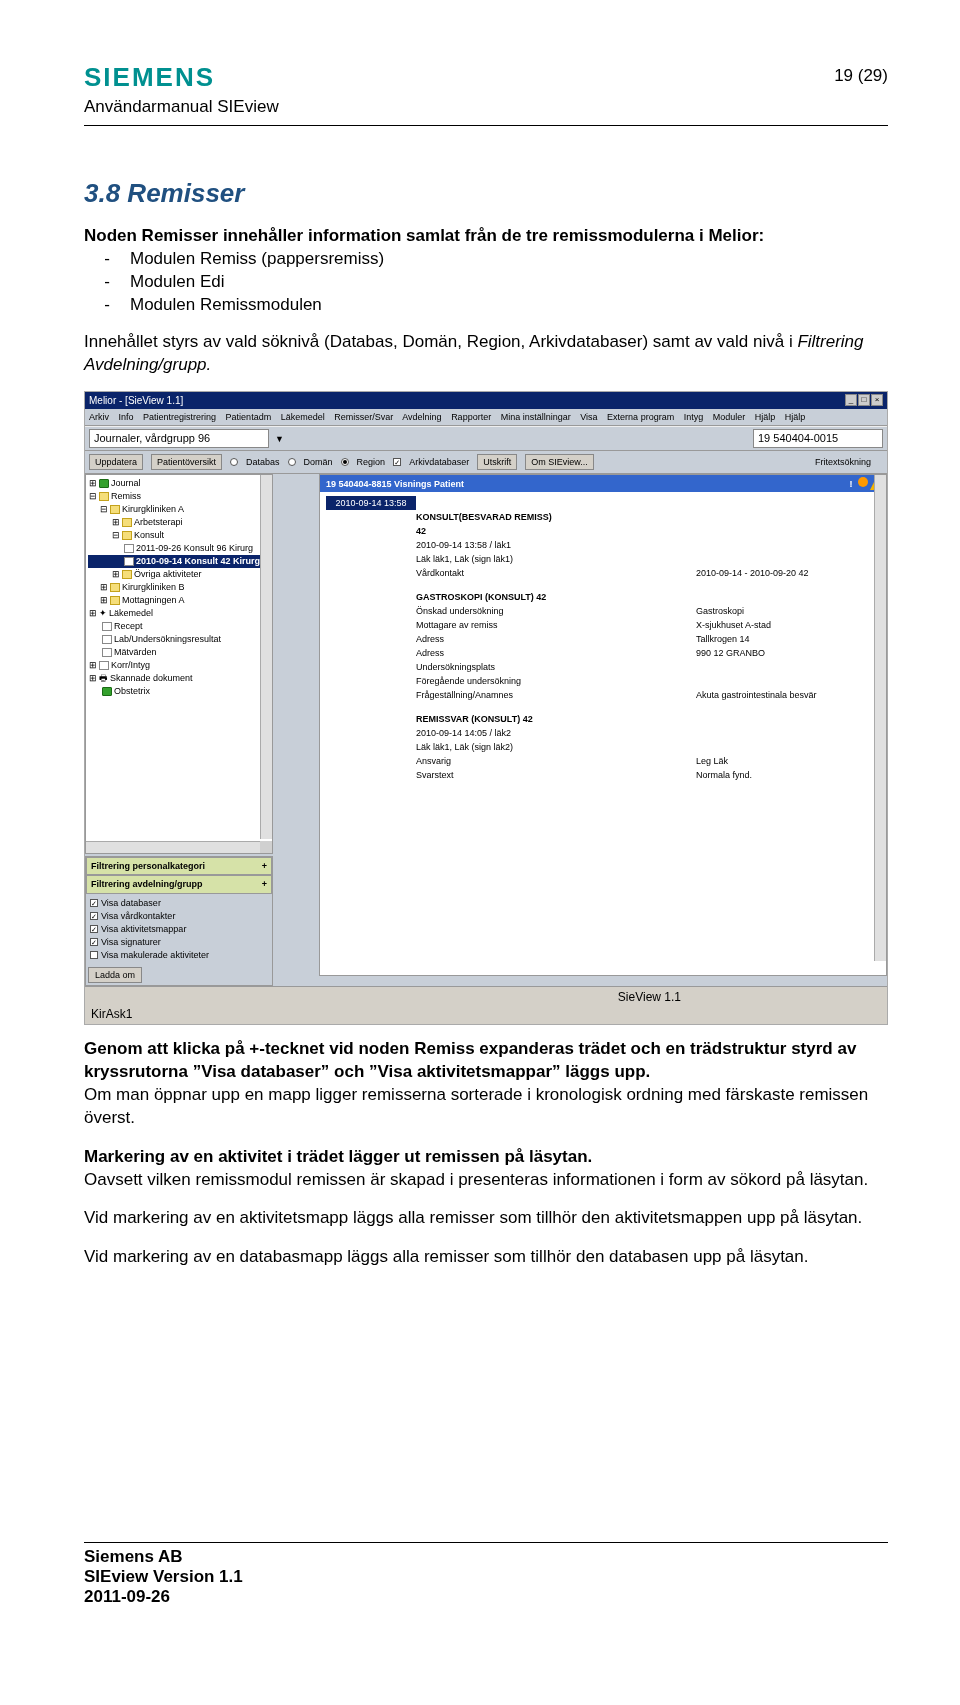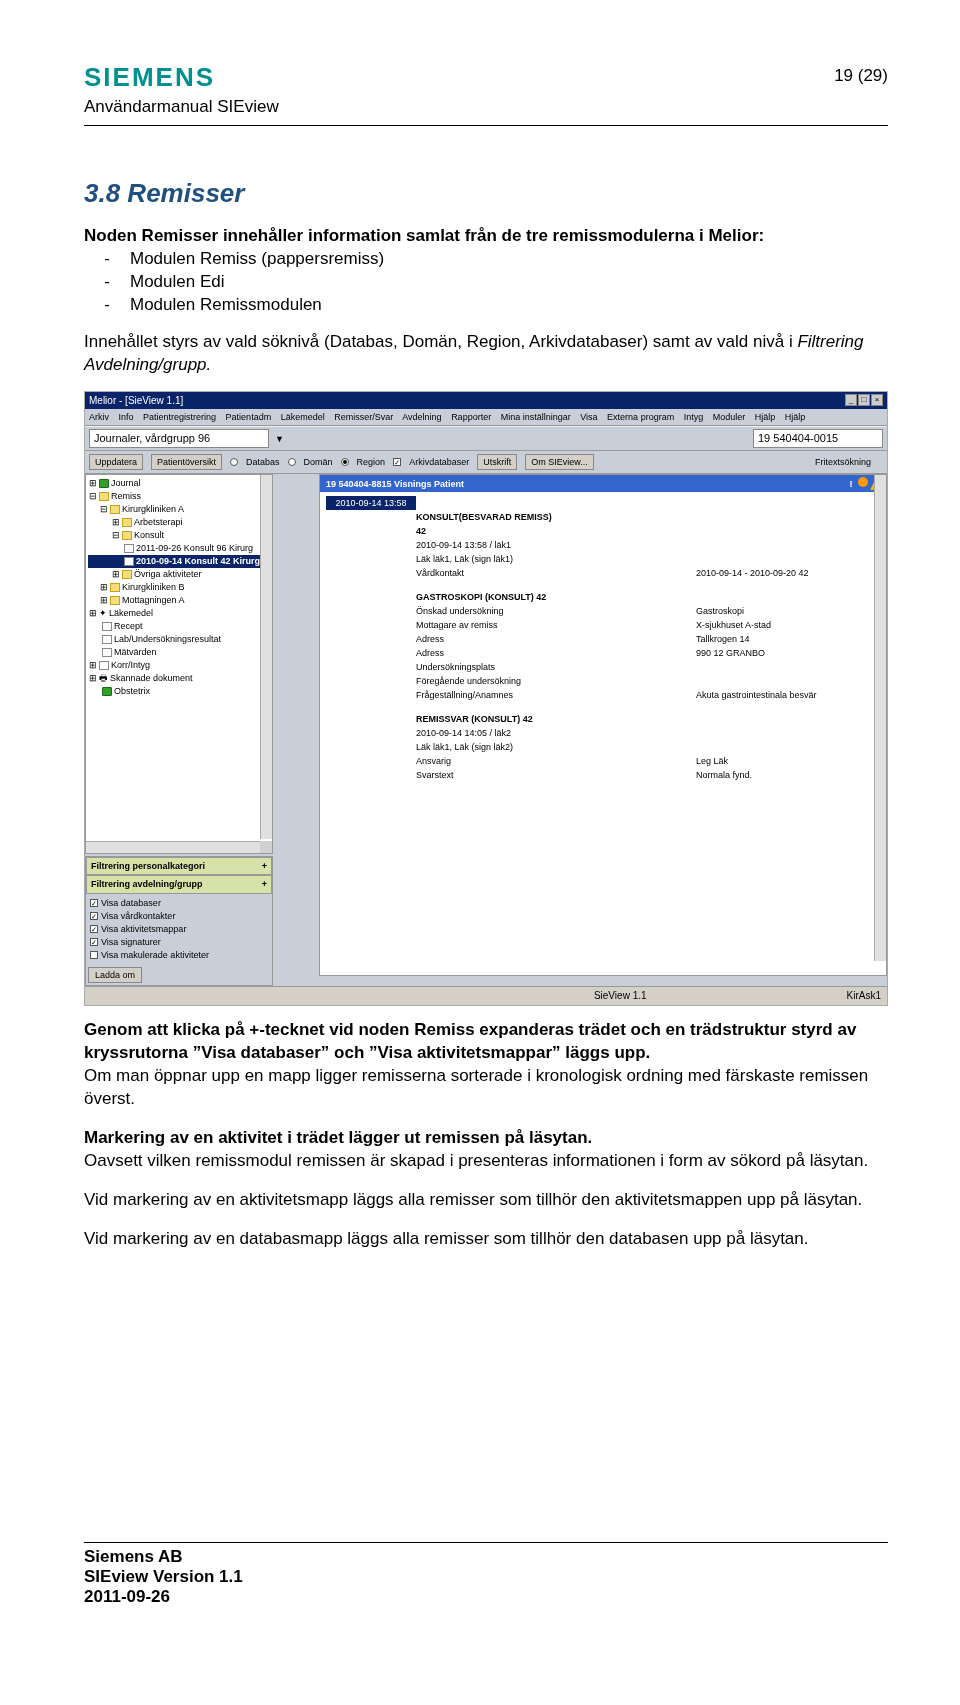--- a/index.html
+++ b/index.html
@@ -71,21 +71,21 @@
   .ladda-btn{margin:2px;padding:1px 6px;border:1px solid #888;background:#d4d0c8;display:inline-block;}
   .content-pane{flex:1;background:#fff;border:1px solid #999;height:502px;overflow:hidden;}
   .cp-header{background:#3366cc;color:#fff;padding:2px 6px;font-weight:700;display:flex;align-items:center;justify-content:space-between;}
   .cp-body{padding:4px 6px; color:#000;}
   .cp-row{display:flex; line-height:14px;}
   .cp-time{width:90px;color:#000;}
   .cp-mid{width:280px;}
   .cp-val{flex:1;}
   .cp-bold{font-weight:700;font-variant:small-caps;}
   .cp-label{font-weight:400;}
-  .statusbar{background:#d4d0c8;border-top:1px solid #999;padding:2px 6px;display:flex;justify-content:space-between;font-size:10px;}
+  .statusbar{background:#d4d0c8;border-top:1px solid #999;padding:2px 6px;display:flex;justify-content:space-between;font-size:12px;flex-direction:column;}
   .left-col{display:flex;flex-direction:column;width:188px;}
   .right-col{flex:1;padding-left:46px;}
   .orange-dot{width:10px;height:10px;background:#f90;border-radius:50%;display:inline-block;margin-left:3px;}
   .warn-tri{display:inline-block;width:0;height:0;border-left:5px solid transparent;border-right:5px solid transparent;border-bottom:10px solid #F5B400;margin-left:2px;vertical-align:middle;}
   .after-para{ margin-bottom:16px;}
   .footer{
     position:absolute;
     bottom:98px;
     left:84px; right:72px;
     border-top:1px solid #000;

